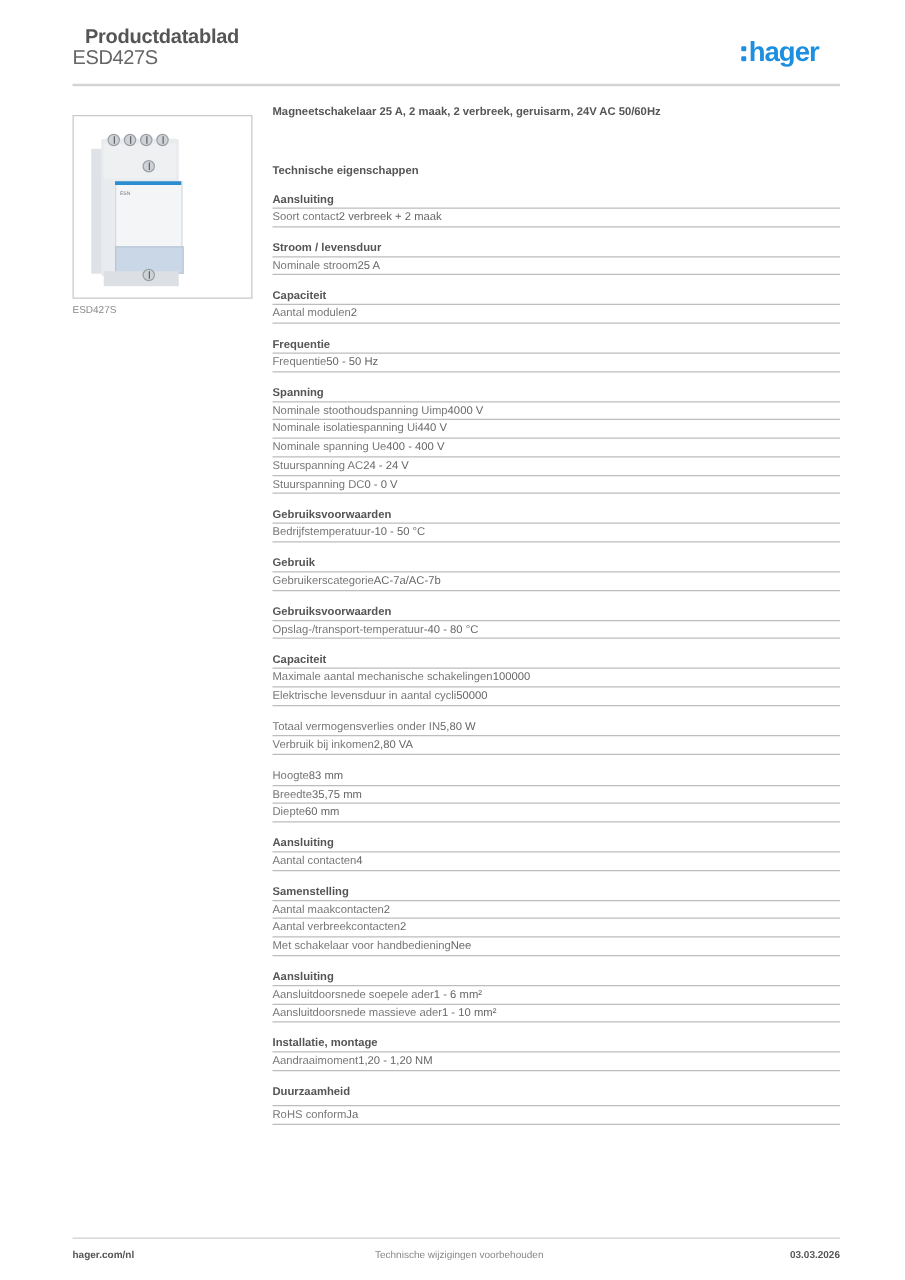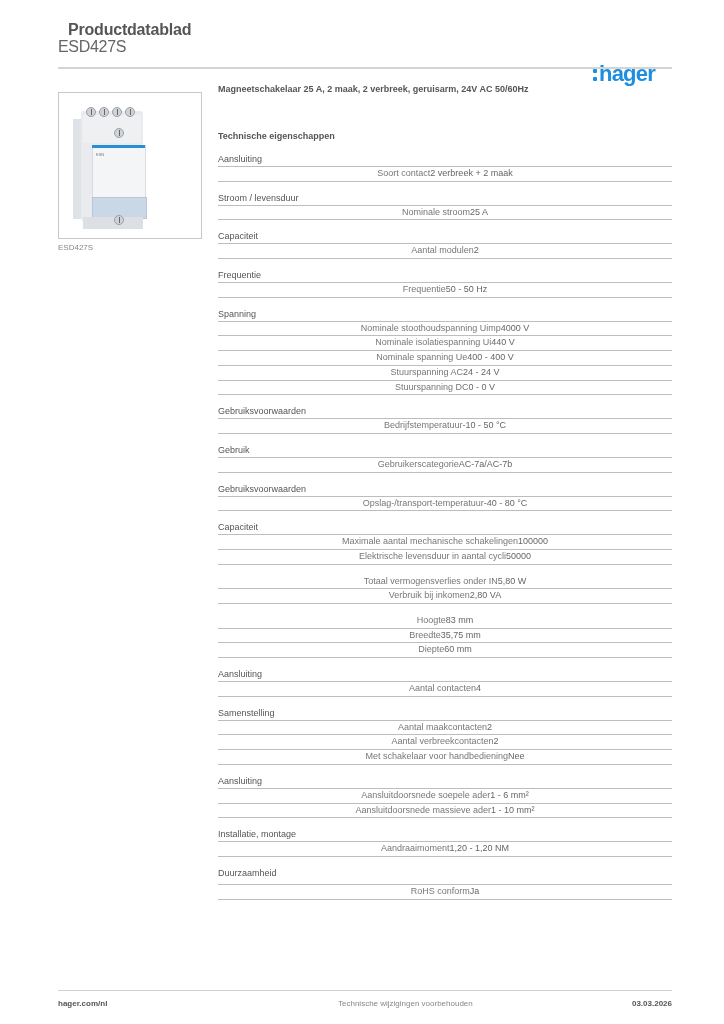--- a/index.html
+++ b/index.html
@@ -1,21 +1,21 @@
 <!DOCTYPE html>
 <html><head>
   <meta charset="utf-8">
   <style>
     html, body { margin: 0; padding: 0; background: #ffffff; }
     body { width: 724px; height: 1024px; position: relative; overflow: hidden;
            font-family: "Liberation Sans", sans-serif; color: #555; }
     .header-title { position: absolute; left: 52px; top: 21px; font-size: 16px; font-weight: bold; color: #555; letter-spacing: -0.2px; margin-left: 16px; }
     .header-sub { position: absolute; left: 58px; top: 38px; font-size: 16px; color: #666; letter-spacing: -0.3px; }
     .header-line { position: absolute; left: 58px; top: 67px; width: 614px; height: 2px; background: #d4d4d4; }
-    .logo { position: absolute; left: 593px; top: 29px; font-size: 22px; font-weight: bold; color: #1d8fe0; letter-spacing: -0.8px; margin-top: 32px; }
+    .logo { position: absolute; left: 593px; top: 29px; font-size: 22px; font-weight: bold; color: #1d8fe0; letter-spacing: -0.8px; }
     .logo .colon { display: inline-block; width: 4px; position: relative; margin-right: 2px; height: 16px; vertical-align: -1px; }
     .logo .colon i { position: absolute; left: 0; width: 4px; height: 4px; background: #1d8fe0; border-radius: 1px; }
     .logo .colon i.a { top: 3px; } .logo .colon i.b { top: 11px; }
 
     .img-frame { position: absolute; left: 58px; top: 92px; width: 142px; height: 145px; border: 1px solid #c9c9c9; background: #fff; overflow: hidden; }
     .img-caption { position: absolute; left: 58px; top: 243px; font-size: 8px; color: #888; }
 
     
     .dev-body { position: absolute; left: 22px; top: 18px; width: 62px; height: 110px; background: #e9ebee; border-radius: 2px; }
     .dev-side { position: absolute; left: 14px; top: 26px; width: 12px; height: 100px; background: #dfe2e6; }
@@ -26,28 +26,28 @@
     .dev-stripe { position: absolute; left: 33px; top: 52px; width: 53px; height: 3px; background: #2a8ed0; }
     .dev-label { position: absolute; left: 37px; top: 59px; font-size: 4px; color: #777; }
     .dev-window { position: absolute; left: 33px; top: 104px; width: 53px; height: 20px; background: #c9d7e6; border: 1px solid #b8c6d6; }
     .dev-bottom { position: absolute; left: 24px; top: 124px; width: 60px; height: 12px; background: #dcdfe3; }
 
     .desc { position: absolute; left: 218px; top: 84px; font-size: 9px; font-weight: bold; color: #555; }
     .tech-title { position: absolute; left: 218px; top: 131px; font-size: 9px; font-weight: bold; color: #555; }
 
     .specs { position: absolute; left: 218px; top: 153px; width: 454px; }
     .group { margin-bottom: 10px; }
-    .group-title { font-size: 9px; font-weight: normal; color: #555; height: 13px; line-height: 13px; border-bottom: 1px solid #bdbdbd; }
-    .row { display: flex; justify-content: center; font-size: 9px; color: #777; height: 13.7px; line-height: 13.7px; border-bottom: 1px solid #bdbdbd; }
+    .group-title { font-size: 9px; font-weight: bold; color: #555; height: 13px; line-height: 13px; border-bottom: 1px solid #bdbdbd; }
+    .row { display: flex; justify-content: flex-start; font-size: 9px; color: #777; height: 13.7px; line-height: 13.7px; border-bottom: 1px solid #bdbdbd; }
     .row .k { white-space: nowrap; }
     .row .v { white-space: nowrap; color: #666; }
 
     .footer-line { position: absolute; left: 58px; top: 990px; width: 614px; height: 1px; background: #d0d0d0; }
     .footer-left { position: absolute; left: 58px; top: 999px; font-size: 8px; font-weight: bold; color: #555; text-align: center; }
-    .footer-mid { position: absolute; left: 300px; top: 999px; font-size: 8px; color: #888; margin-left: 38px; }
+    .footer-mid { position: absolute; left: 300px; top: 999px; font-size: 8px; color: #888; }
     .footer-right { position: absolute; right: 52px; top: 999px; font-size: 8px; font-weight: bold; color: #555; }
   </style>
 </head>
 <body>
 
 <div>
   <div class="header-title">Productdatablad</div>
   <div class="header-sub">ESD427S</div>
   <div class="logo"><span class="colon"><i class="a"></i><i class="b"></i></span><span>hager</span></div>
   <div class="header-line"></div>

